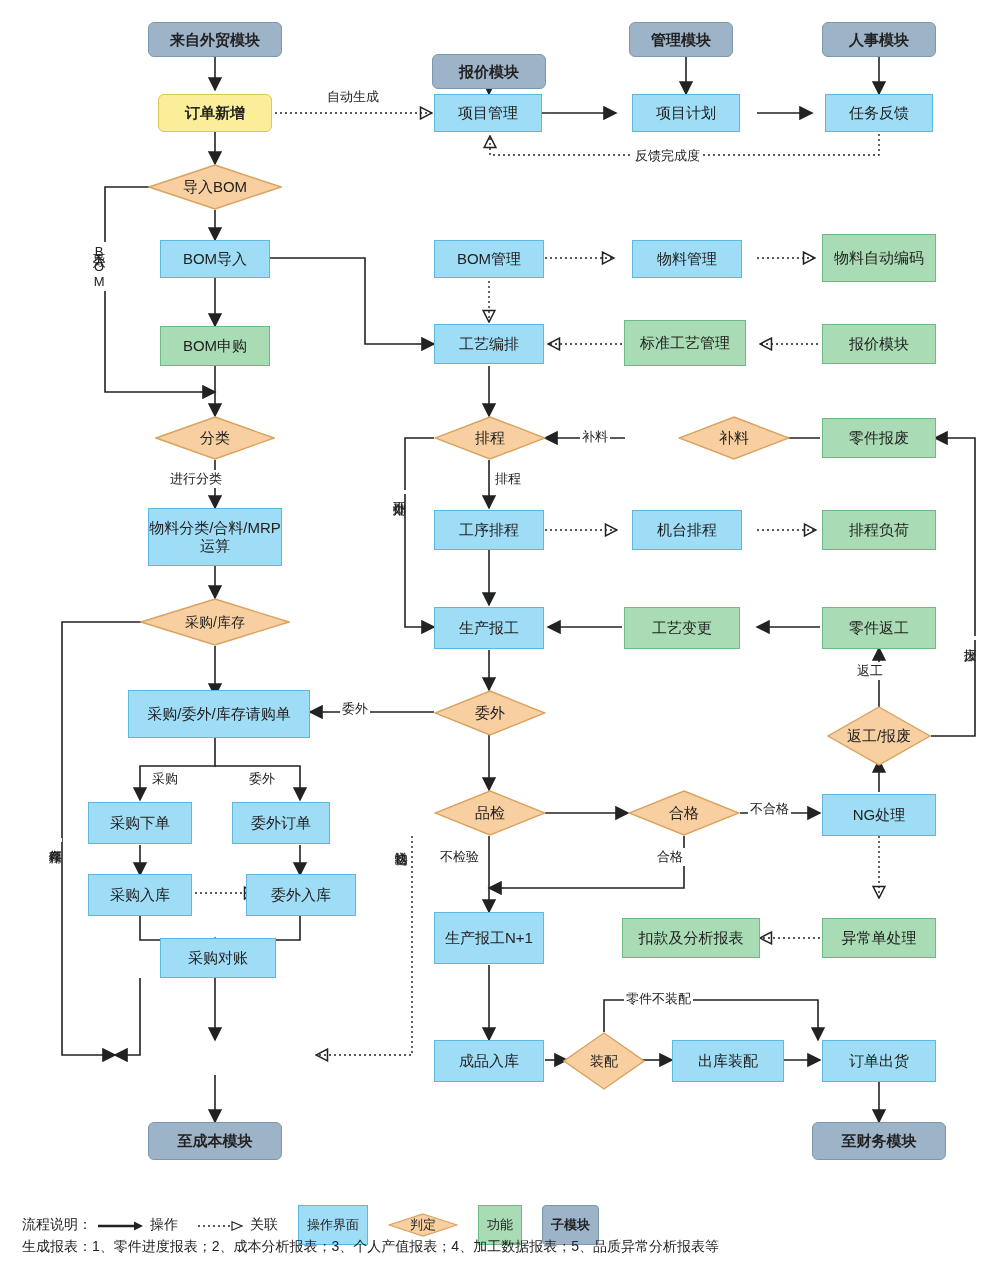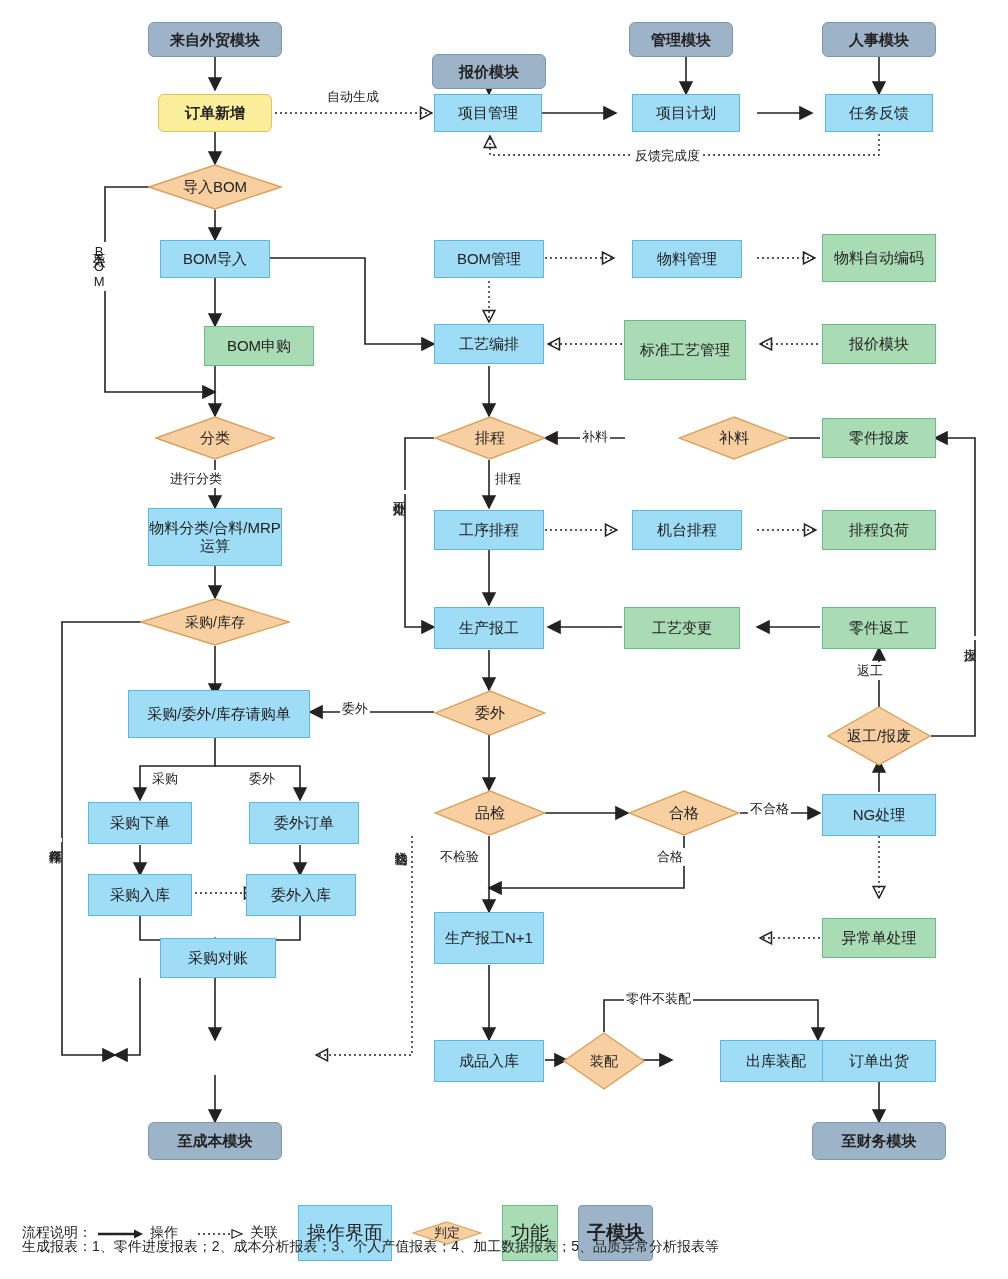--- a/index.html
+++ b/index.html
@@ -10,21 +10,21 @@
   .mod{background:#9db3c8;border:1px solid #7f97ae;border-radius:6px;font-weight:bold;}
   .ui{background:#9fdcf6;border:1px solid #5bb8e0;}
   .fn{background:#a9dcb4;border:1px solid #6cbb85;}
   .start{background:#fbee9a;border:1px solid #d8c85a;border-radius:6px;font-weight:bold;}
   .dia-wrap{position:absolute;z-index:2;}
   .dia{position:absolute;left:0;top:0;width:100%;height:100%;}
   .dia-label{position:absolute;left:0;top:0;width:100%;height:100%;display:flex;align-items:center;justify-content:center;text-align:center;font-size:15px;color:#222;line-height:1.15;}
   .elabel{position:absolute;font-size:13px;color:#222;background:#fff;padding:0 2px;z-index:3;white-space:nowrap;}
   .elabel.vert{writing-mode:vertical-rl;text-orientation:upright;padding:2px 0;white-space:normal;line-height:1.05;}
   .legend{position:absolute;left:22px;top:1205px;font-size:14px;color:#222;display:flex;align-items:center;gap:6px;z-index:4;}
-  .legend .chip{display:inline-flex;align-items:center;justify-content:center;height:22px;padding:16px 8px;font-size:19px;}
+  .legend .chip{display:inline-flex;align-items:center;justify-content:center;height:22px;padding:8px 8px;font-size:13px;}
   .chip.ui{background:#9fdcf6;border:1px solid #5bb8e0;}
   .chip.fn{background:#a9dcb4;border:1px solid #6cbb85;}
   .chip.mod{background:#9db3c8;border:1px solid #7f97ae;border-radius:4px;}
   .legend .dia-chip{position:relative;width:70px;height:24px;}
   .note{position:absolute;left:22px;top:1238px;font-size:14px;color:#222;z-index:4;}
   .lg-arrow{display:inline-block;width:46px;height:12px;position:relative;}
 </style>
 </head>
 <body>
 
@@ -175,27 +175,27 @@
   <div class="node ui" style="left:434px;top:240px;width:110px;height:38px;">
       <span>BOM管理</span>
     </div>
   <div class="node ui" style="left:632px;top:240px;width:110px;height:38px;">
       <span>物料管理</span>
     </div>
   <div class="node fn" style="left:822px;top:234px;width:114px;height:48px;">
       <span>物料自动编码</span>
     </div>
 
-  <div class="node fn" style="left:160px;top:326px;width:110px;height:40px;margin-left:44px;">
+  <div class="node fn" style="left:160px;top:326px;width:110px;height:40px;">
       <span>BOM申购</span>
     </div>
   <div class="node ui" style="left:434px;top:324px;width:110px;height:40px;">
       <span>工艺编排</span>
     </div>
-  <div class="node fn" style="left:624px;top:320px;width:122px;height:60px;">
+  <div class="node fn" style="left:624px;top:320px;width:122px;height:46px;">
       <span>标准工艺管理</span>
     </div>
   <div class="node fn" style="left:822px;top:324px;width:114px;height:40px;">
       <span>报价模块</span>
     </div>
 
   <div class="node ui" style="left:148px;top:508px;width:134px;height:58px;">
       <span>物料分类/合料/MRP运算</span>
     </div>
   <div class="node fn" style="left:822px;top:418px;width:114px;height:40px;">
@@ -221,47 +221,50 @@
   <div class="node fn" style="left:822px;top:607px;width:114px;height:42px;">
       <span>零件返工</span>
     </div>
 
   <div class="node ui" style="left:128px;top:690px;width:182px;height:48px;">
       <span>采购/委外/库存请购单</span>
     </div>
   <div class="node ui" style="left:88px;top:802px;width:104px;height:42px;">
       <span>采购下单</span>
     </div>
-  <div class="node ui" style="left:249px;top:802px;width:110px;height:42px;">
+  <div class="node ui" style="left:232px;top:802px;width:98px;height:42px;">
       <span>委外订单</span>
     </div>
   <div class="node ui" style="left:88px;top:874px;width:104px;height:42px;">
       <span>采购入库</span>
     </div>
   <div class="node ui" style="left:246px;top:874px;width:110px;height:42px;">
       <span>委外入库</span>
     </div>
   <div class="node ui" style="left:160px;top:938px;width:116px;height:40px;">
       <span>采购对账</span>
     </div>
 
   <div class="node ui" style="left:822px;top:794px;width:114px;height:42px;">
       <span>NG处理</span>
     </div>
   <div class="node ui" style="left:434px;top:912px;width:110px;height:52px;">
       <span>生产报工N+1</span>
     </div>
+  <div class="node fn" style="left:622px;top:918px;width:138px;height:40px;">
+      <span>扣款及分析报表</span>
+    </div>
   <div class="node fn" style="left:822px;top:918px;width:114px;height:40px;">
       <span>异常单处理</span>
     </div>
 
   <div class="node ui" style="left:434px;top:1040px;width:110px;height:42px;">
       <span>成品入库</span>
     </div>
-  <div class="node ui" style="left:672px;top:1040px;width:112px;height:42px;margin-left:48px;">
+  <div class="node ui" style="left:672px;top:1040px;width:112px;height:42px;">
       <span>出库装配</span>
     </div>
   <div class="node ui" style="left:822px;top:1040px;width:114px;height:42px;">
       <span>订单出货</span>
     </div>
 
   <div class="node mod" style="left:148px;top:1122px;width:134px;height:38px;">
       <span>至成本模块</span>
     </div>
   <div class="node mod" style="left:812px;top:1122px;width:134px;height:38px;">

